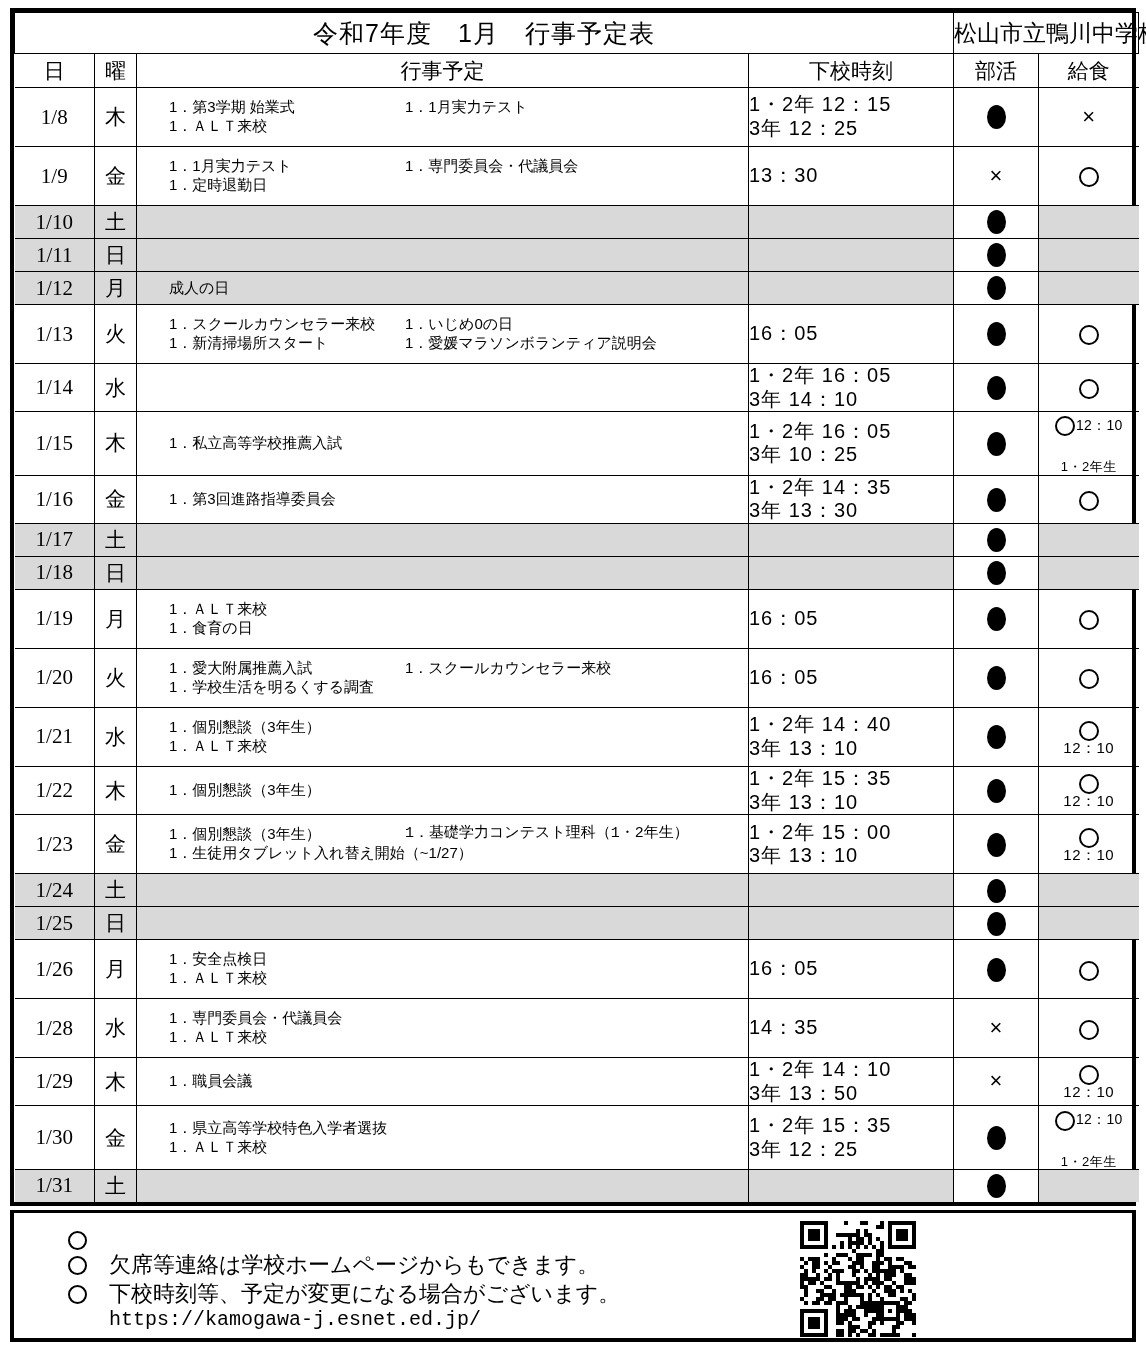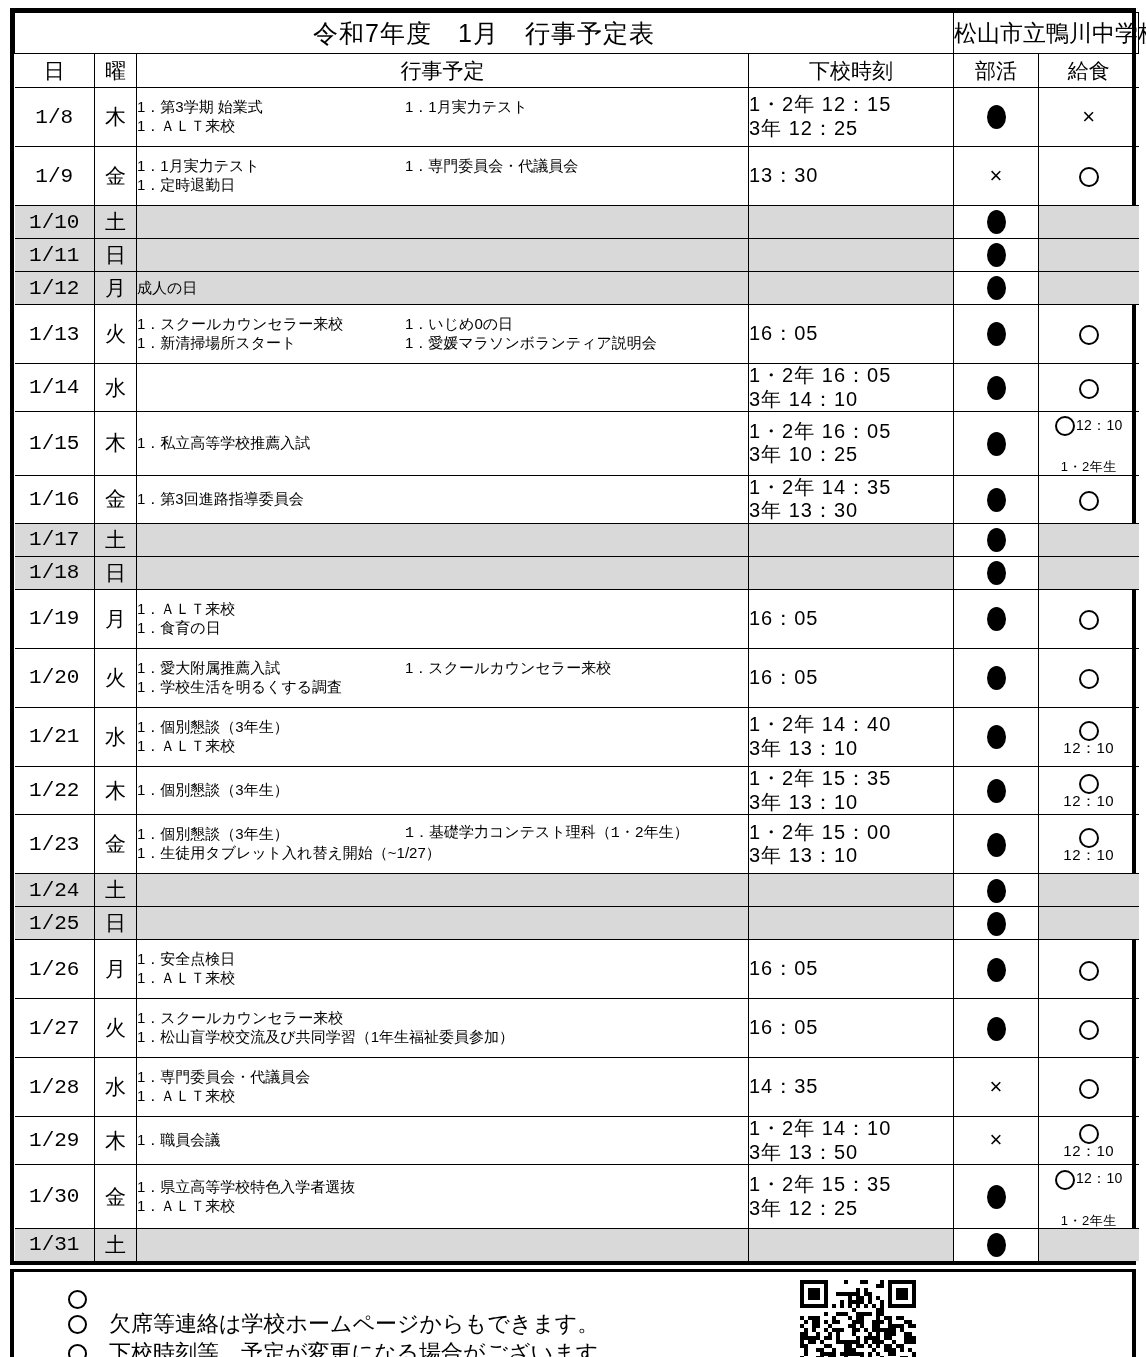--- a/index.html
+++ b/index.html
@@ -85,41 +85,42 @@
   tr.drow td { height: 46px; }
   tr.drow.tall td { height: 58px; }
   tr.drow.short td { height: 32px; }
 
   tr.drow td.first { border-left: none; }
   tr.drow td.last  { border-right: none; }
 
   td.date {
     text-align: center;
     font-size: 21px;
-    font-family: Liberation Mono, monospace;
+    font-family: Liberation Serif, serif;
   }
   td.dow {
     text-align: center;
     font-size: 21px;
   }
 
   td.event {
     text-align: left;
     padding: 2px 0 2px 4px;
     font-size: 15px;
     line-height: 1.22;
   }
   .ev-line {
     display: block;
     position: relative;
     white-space: nowrap;
     height: 19px;
   }
   .ev-a {
     display: inline-block;
+    margin-left: 32px;
   }
   .ev-b {
     position: absolute;
     top: 0;
   }
 
   td.time {
     text-align: left;
     font-size: 20px;
     letter-spacing: 1px;
@@ -427,31 +428,20 @@
             <td class="time"></td>
             <td class="club"><span class="dot"></span></td>
             <td class="lunch last"></td>
           </tr>
           <tr class="drow tall">
             <td class="date first">1/26</td>
             <td class="dow">月</td>
             <td class="event">
               <span class="ev-line"><span class="ev-a">1．安全点検日</span></span>
               <span class="ev-line"><span class="ev-a">1．ＡＬＴ来校</span></span>
-            </td>
-            <td class="time"><span class="t1">16：05</span></td>
-            <td class="club"><span class="dot"></span></td>
-            <td class="lunch last"><span class="circ"></span></td>
-          </tr>
-          <tr class="drow tall">
-            <td class="date first">1/27</td>
-            <td class="dow">火</td>
-            <td class="event">
-              <span class="ev-line"><span class="ev-a">1．スクールカウンセラー来校</span></span>
-              <span class="ev-line"><span class="ev-a">1．松山盲学校交流及び共同学習（1年生福祉委員参加）</span></span>
             </td>
             <td class="time"><span class="t1">16：05</span></td>
             <td class="club"><span class="dot"></span></td>
             <td class="lunch last"><span class="circ"></span></td>
           </tr>
           <tr class="drow tall">
             <td class="date first">1/28</td>
             <td class="dow">水</td>
             <td class="event">
               <span class="ev-line"><span class="ev-a">1．専門委員会・代議員会</span></span>

